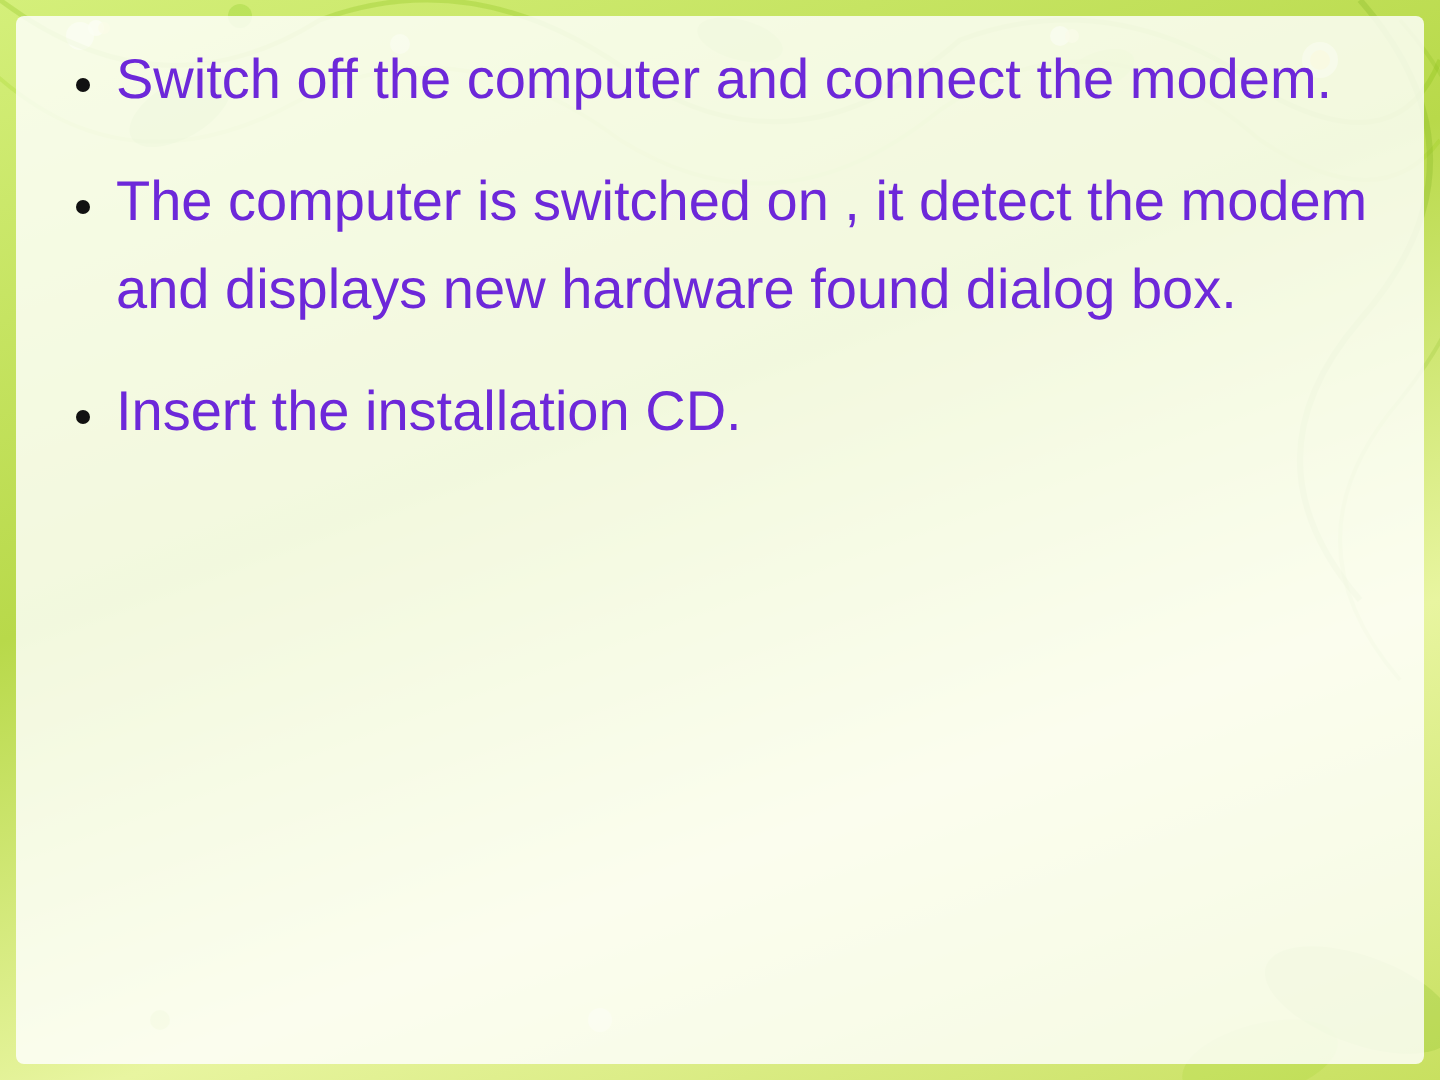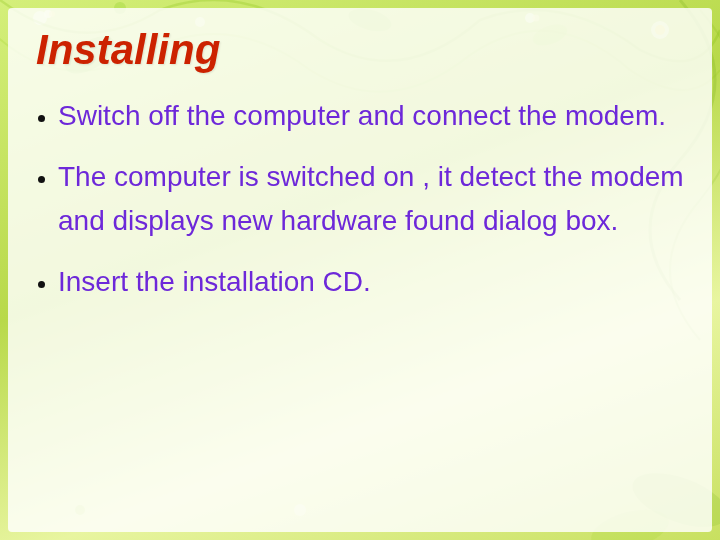--- a/index.html
+++ b/index.html
@@ -98,20 +98,19 @@
       <circle cx="660" cy="30" r="9" fill="#ffffff" opacity="0.6"></circle>
       <circle cx="660" cy="30" r="5" fill="#ffe055" opacity="0.8"></circle>
 
       <circle cx="300" cy="510" r="6" fill="#ffffff" opacity="0.5"></circle>
       <circle cx="80" cy="510" r="5" fill="#88cc00" opacity="0.4"></circle>
     </g>
   </svg>
 </div>
 
 <div class="content-area">
-  <h1 class="title">Installing</h1>
 
   <ul class="bullets">
     <li class="bullet-item">Switch off the computer and connect the modem.</li>
     <li class="bullet-item">The computer is switched on , it detect the modem and displays new hardware found dialog box.</li>
     <li class="bullet-item">Insert the installation CD.</li>
   </ul>
 </div>
 
 </body></html>

